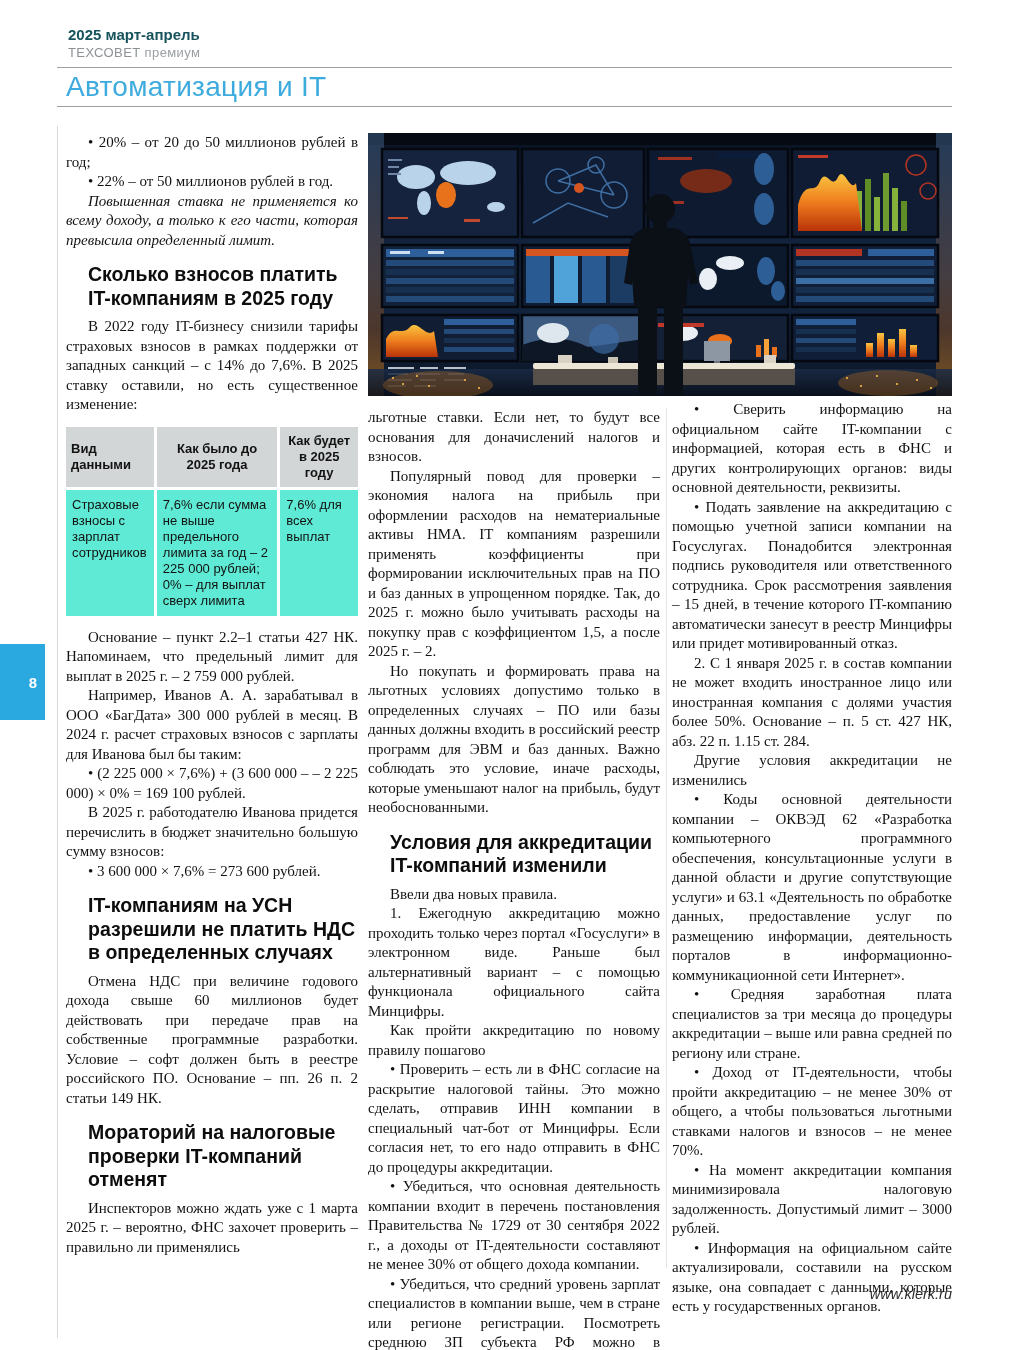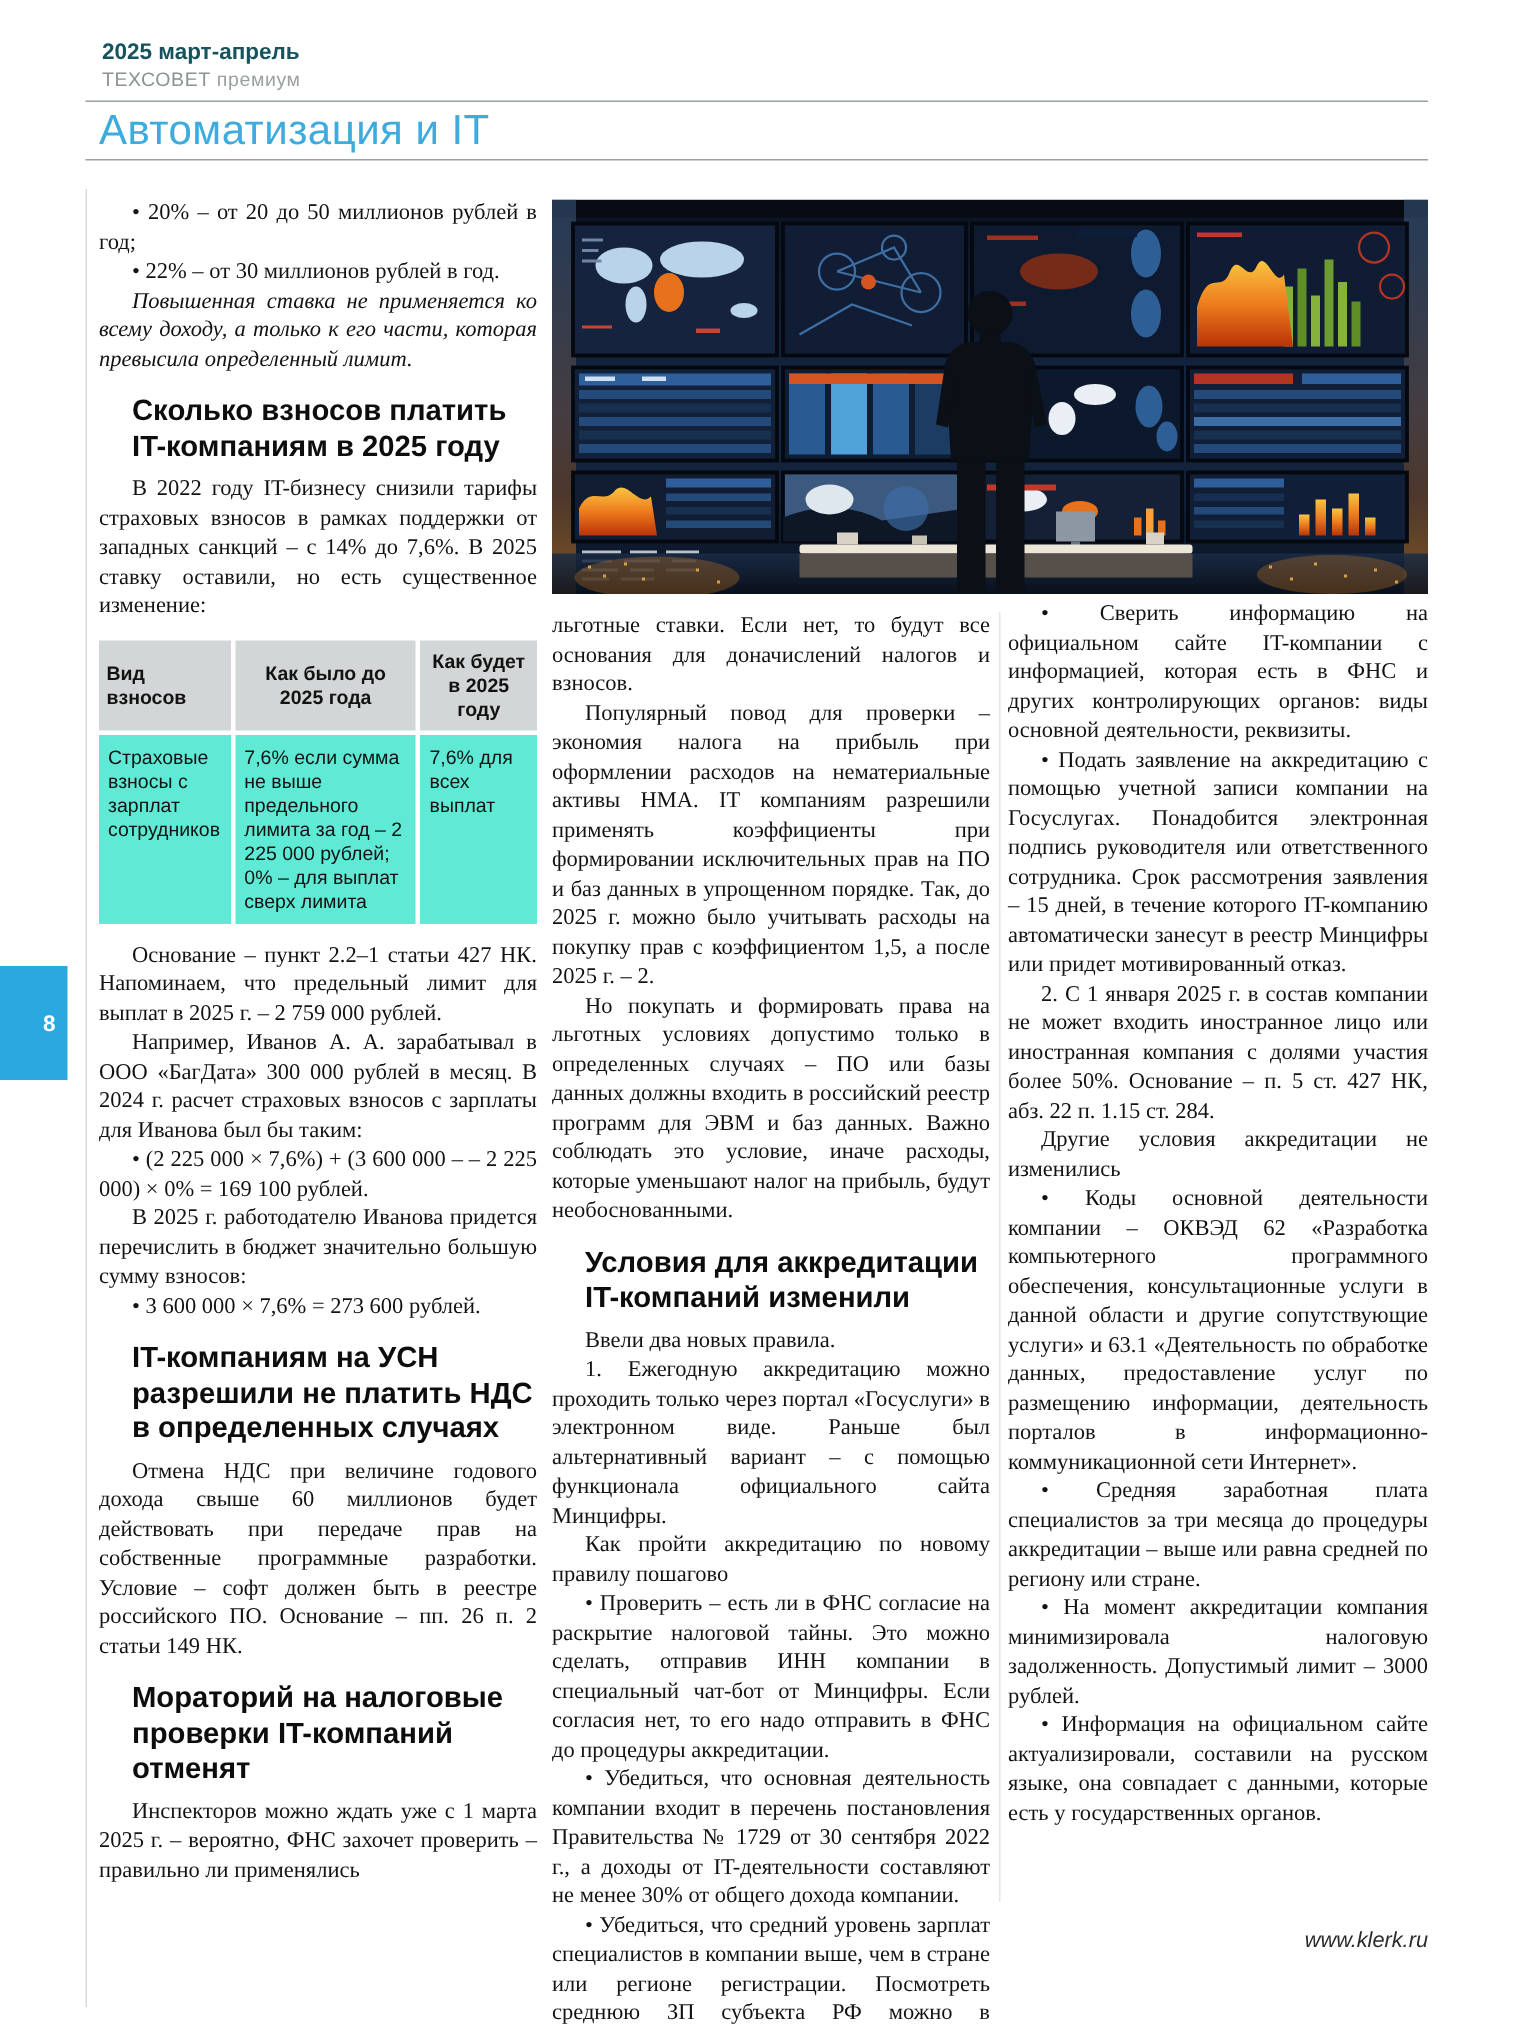--- a/index.html
+++ b/index.html
@@ -301,34 +301,34 @@
       <path d="M262,110 L256,150 L264,152 L270,118 Z"></path>
       <path d="M322,110 L330,150 L322,152 L316,118 Z"></path>
       <rect x="270" y="172" width="19" height="91"></rect>
       <rect x="296" y="172" width="19" height="91"></rect>
     </g>
   </svg>
 </div>
 
 <div class="col col-1" id="col1">
     <p class="blk-bullet">• 20% – от 20 до 50 миллионов рублей в год;</p>
-    <p class="blk-bullet">• 22% – от 30 миллионов рублей в год.</p>
+    <p class="blk-bullet">• 22% – от 50 миллионов рублей в год.</p>
     <p class="blk-italic">Повышенная ставка не применяется ко всему доходу, а только к его части, которая превысила определенный лимит.</p>
     <p class="blk-heading">Сколько взносов платить IT-компаниям в 2025 году</p>
     <p class="blk-para">В 2022 году IT-бизнесу снизили тарифы страховых взносов в рамках поддержки от западных санкций – с 14% до 7,6%. В 2025 ставку оставили, но есть существенное изменение:</p>
     <div class="tbl-wrap" id="tax-table-wrap">
     <table class="tax">
       <colgroup>
           <col style="width:88px">
           <col style="width:124px">
           <col style="width:80px">
         </colgroup>
       <thead>
         <tr>
-          <th>Вид взносов</th>
+          <th>Вид данными</th>
           <th>Как было до 2025 года</th>
           <th>Как будет в 2025 году</th>
         </tr>
       </thead>
       <tbody>
         <tr>
           <td>Страховые взносы с зарплат сотрудников</td>
           <td>7,6% если сумма не выше предельного лимита за год – 2 225 000 рублей;
 0% – для выплат сверх лимита</td>
           <td>7,6% для всех выплат</td>
@@ -358,15 +358,16 @@
     <p class="blk-bullet">• Убедиться, что основная деятельность компании входит в перечень постановления Правительства № 1729 от 30 сентября 2022 г., а доходы от IT-деятельности составляют не менее 30% от общего дохода компании.</p>
     <p class="blk-bullet">• Убедиться, что средний уровень зарплат специалистов в компании выше, чем в стране или регионе регистрации. Посмотреть среднюю ЗП субъекта РФ можно в калькуляторе на Госуслугах.</p>
   </div>
 <div class="col col-3" id="col3">
     <p class="blk-bullet">• Сверить информацию на официальном сайте IT-компании с информацией, которая есть в ФНС и других контролирующих органов: виды основной деятельности, реквизиты.</p>
     <p class="blk-bullet">• Подать заявление на аккредитацию с помощью учетной записи компании на Госуслугах. Понадобится электронная подпись руководителя или ответственного сотрудника. Срок рассмотрения заявления – 15 дней, в течение которого IT-компанию автоматически занесут в реестр Минцифры или придет мотивированный отказ.</p>
     <p class="blk-para">2. С 1 января 2025 г. в состав компании не может входить иностранное лицо или иностранная компания с долями участия более 50%. Основание – п. 5 ст. 427 НК, абз. 22 п. 1.15 ст. 284.</p>
     <p class="blk-para">Другие условия аккредитации не изменились</p>
     <p class="blk-bullet">• Коды основной деятельности компании – ОКВЭД 62 «Разработка компьютерного программного обеспечения, консультационные услуги в данной области и другие сопутствующие услуги» и 63.1 «Деятельность по обработке данных, предоставление услуг по размещению информации, деятельность порталов в информационно-коммуникационной сети Интернет».</p>
     <p class="blk-bullet">• Средняя заработная плата специалистов за три месяца до процедуры аккредитации – выше или равна средней по региону или стране.</p>
+    <p class="blk-bullet">• Доход от IT-деятельности, чтобы пройти аккредитацию – не менее 30% от общего, а чтобы пользоваться льготными ставками налогов и взносов – не менее 70%.</p>
     <p class="blk-bullet">• На момент аккредитации компания минимизировала налоговую задолженность. Допустимый лимит – 3000 рублей.</p>
     <p class="blk-bullet">• Информация на официальном сайте актуализировали, составили на русском языке, она совпадает с данными, которые есть у государственных органов.</p>
   </div>
 
 </body></html>

